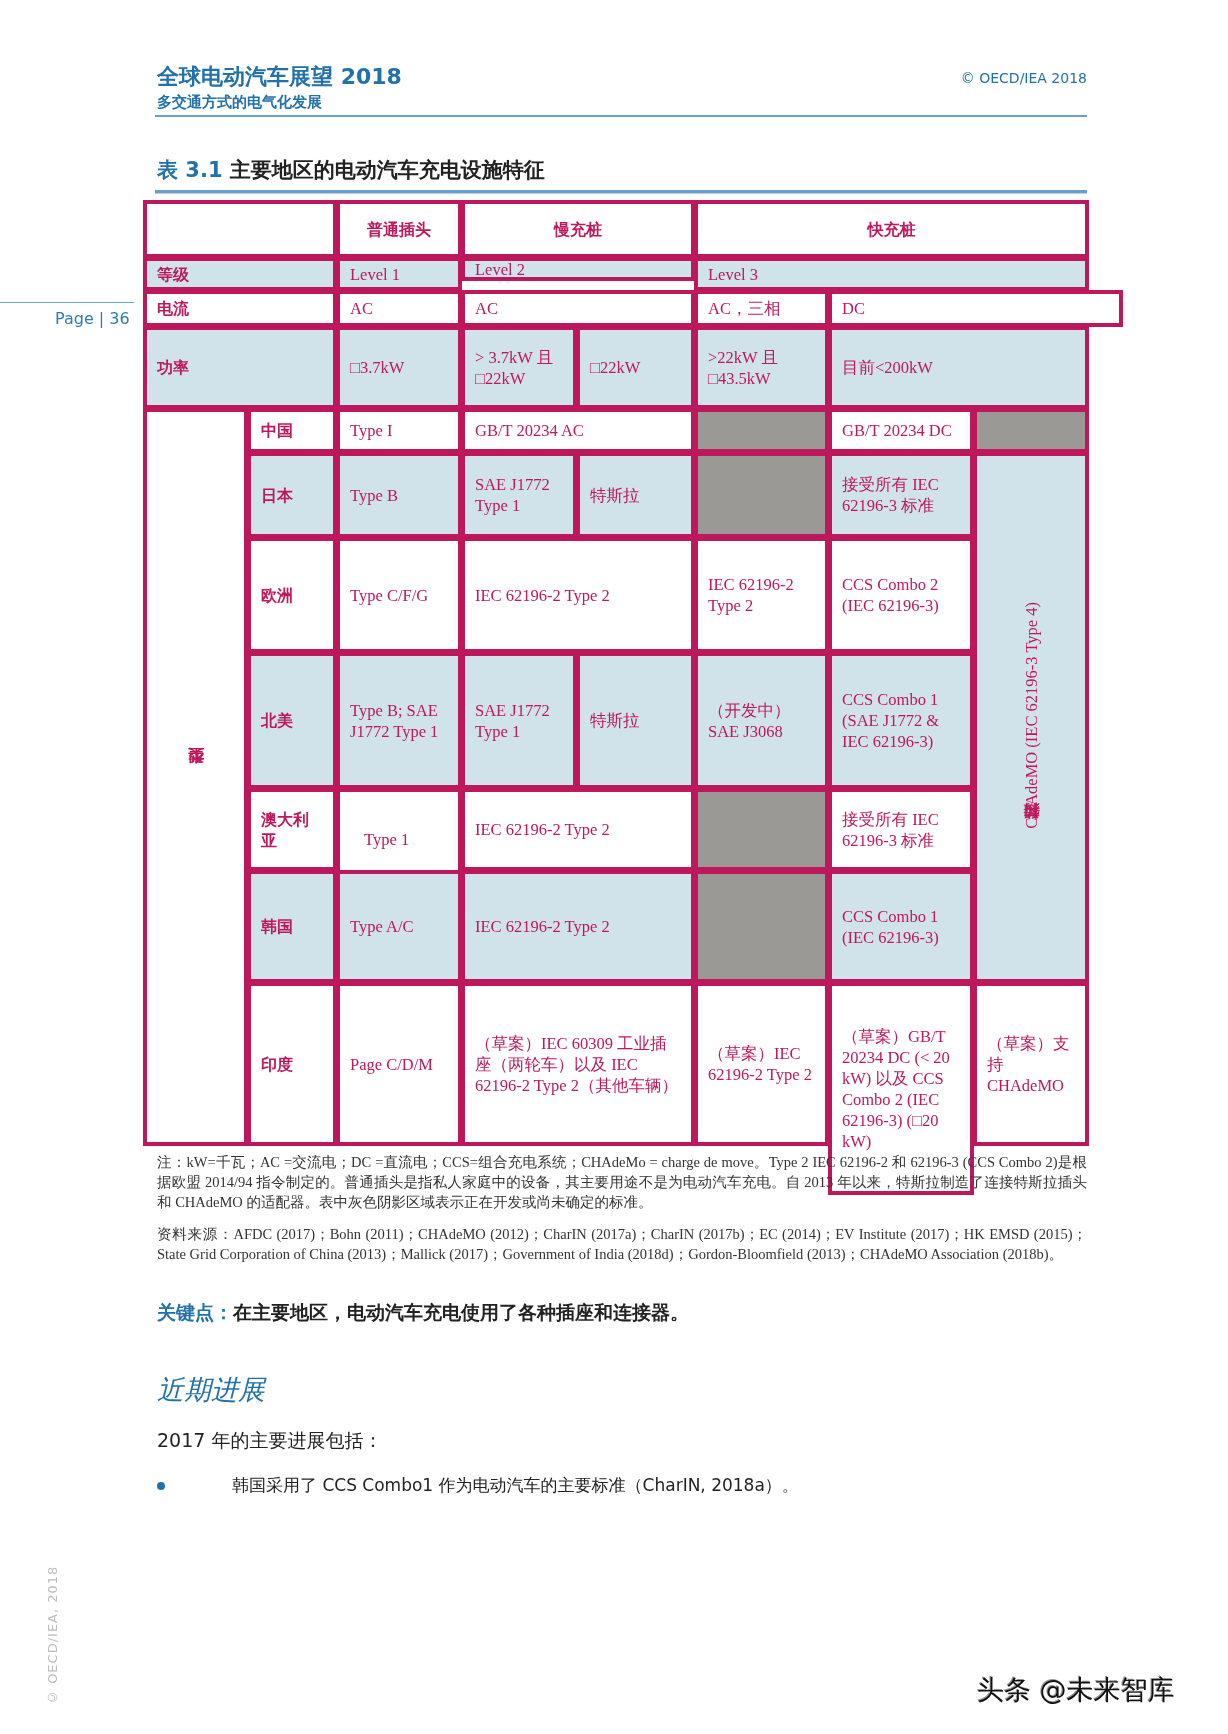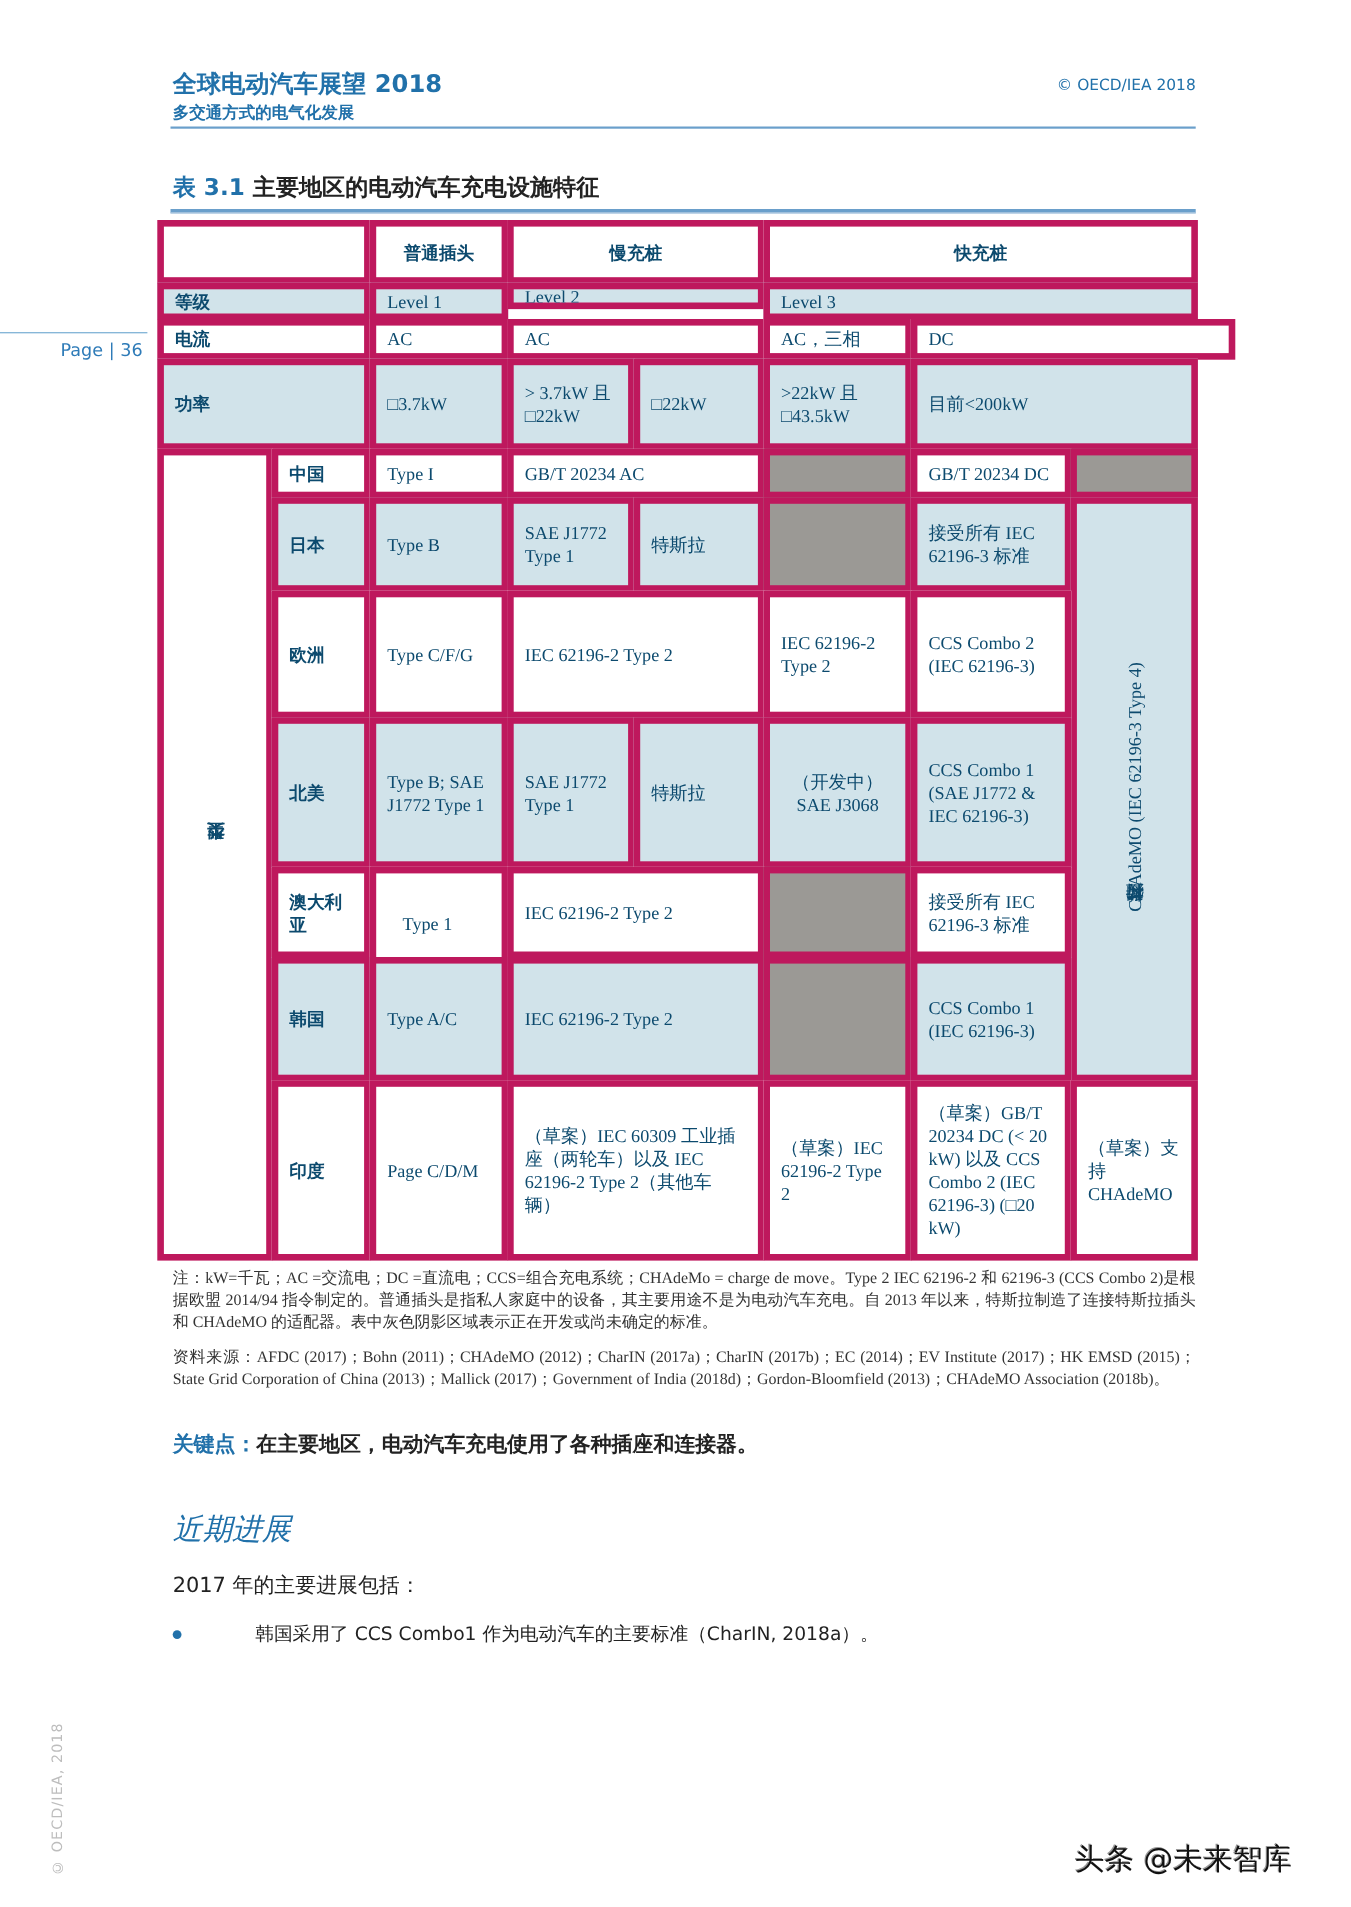--- a/index.html
+++ b/index.html
@@ -8,22 +8,22 @@
   .abs { position:absolute; }
   .hdr-title { left:157px; top:62px; font-size:22px; font-weight:bold; color:#2171aa; white-space:nowrap; }
   .hdr-sub { left:157px; top:93px; font-size:15px; font-weight:bold; color:#2171aa; white-space:nowrap; }
   .hdr-copy { right:141px; top:70px; font-size:14px; color:#2171aa; white-space:nowrap; }
   .hdr-rule { left:155px; top:115px; width:932px; height:2px; background:#6a9fcb; }
   .page-rule { left:0; top:302px; width:134px; height:1px; background:#6aa6cf; }
   .page-num { left:55px; top:309px; font-size:16px; color:#2e7bb8; white-space:nowrap; }
   .tbl-title { left:157px; top:156px; font-size:21px; font-weight:bold; color:#222; white-space:nowrap; }
   .tbl-title .num { color:#2171aa; }
   .tbl-rule { left:155px; top:190px; width:932px; height:3px; background:#6a9fcb; border-bottom:1px solid #b8cfe3; }
-  .cell { position:absolute; box-sizing:border-box; border:6px solid #be185d; margin-left:-1px; margin-top:-1px;
-          font-family:"Liberation Serif", serif; font-size:16.5px; line-height:21px; color:#0c4a6e;
+  .cell { position:absolute; box-sizing:border-box; border:4px solid #be185d; margin-left:-1px; margin-top:-1px;
+          font-family:"Liberation Serif", serif; font-size:16.5px; line-height:21px; color:#be185d;
           display:flex; align-items:center; padding:0 10px; overflow:hidden; }
   .cell.blue { background:#d1e3ea; }
   .cell.gray { background:#9b9995; }
   .cell.white { background:#ffffff; }
   .cell.hd { font-family:"DejaVu Sans", sans-serif; font-weight:bold; font-size:16px; justify-content:center; }
   .cell.lbl { font-family:"DejaVu Sans", sans-serif; font-weight:bold; font-size:16px; }
   .cell.center { justify-content:center; text-align:center; }
   .vert { writing-mode:vertical-rl; transform:rotate(180deg); white-space:nowrap; }
   .note { left:157px; width:930px; font-family:"Liberation Serif", serif; font-size:14.5px; line-height:20px; color:#333; text-align:justify; }
   .keypt { left:157px; top:1300px; font-size:19px; font-weight:bold; color:#222; white-space:nowrap; }
@@ -102,40 +102,40 @@
   <div class="cell white lbl" style="left:248px;top:538px;width:90px;height:116px;">欧洲</div>
   <div class="cell white" style="left:337px;top:538px;width:126px;height:116px;">Type C/F/G</div>
   <div class="cell white" style="left:462px;top:538px;width:234px;height:116px;">IEC 62196-2 Type 2</div>
   <div class="cell white" style="left:695px;top:538px;width:135px;height:116px;">IEC 62196-2 Type 2</div>
   <div class="cell white" style="left:829px;top:538px;width:146px;height:116px;">CCS Combo 2 (IEC 62196-3)</div>
 
   <div class="cell blue lbl" style="left:248px;top:653px;width:90px;height:137px;">北美</div>
   <div class="cell blue" style="left:337px;top:653px;width:126px;height:137px;">Type B; SAE J1772 Type 1</div>
   <div class="cell blue" style="left:462px;top:653px;width:116px;height:137px;">SAE J1772 Type 1</div>
   <div class="cell blue" style="left:577px;top:653px;width:119px;height:137px;">特斯拉</div>
-  <div class="cell blue" style="left:695px;top:653px;width:135px;height:137px;text-align:center;">（开发中）SAE J3068</div>
+  <div class="cell blue" style="left:695px;top:653px;width:135px;height:137px;">（开发中）SAE J3068</div>
   <div class="cell blue" style="left:829px;top:653px;width:146px;height:137px;">CCS Combo 1 (SAE J1772 &amp; IEC 62196-3)</div>
 
   <div class="cell white lbl" style="left:248px;top:789px;width:90px;height:83px;">澳大利亚</div>
   <div class="cell white" style="left:337px;top:789px;width:126px;height:102px;padding-left:24px;">Type 1</div>
   <div class="cell white" style="left:462px;top:789px;width:234px;height:83px;">IEC 62196-2 Type 2</div>
   <div class="cell gray" style="left:695px;top:789px;width:135px;height:83px;"></div>
   <div class="cell white" style="left:829px;top:789px;width:146px;height:83px;">接受所有 IEC 62196-3 标准</div>
 
   <div class="cell blue lbl" style="left:248px;top:871px;width:90px;height:113px;">韩国</div>
   <div class="cell blue" style="left:337px;top:871px;width:126px;height:113px;">Type A/C</div>
   <div class="cell blue" style="left:462px;top:871px;width:234px;height:113px;">IEC 62196-2 Type 2</div>
   <div class="cell gray" style="left:695px;top:871px;width:135px;height:113px;"></div>
   <div class="cell blue" style="left:829px;top:871px;width:146px;height:113px;">CCS Combo 1 (IEC 62196-3)</div>
 
   <div class="cell white lbl" style="left:248px;top:983px;width:90px;height:164px;">印度</div>
   <div class="cell white" style="left:337px;top:983px;width:126px;height:164px;">Page C/D/M</div>
   <div class="cell white" style="left:462px;top:983px;width:234px;height:164px;">（草案）IEC 60309 工业插座（两轮车）以及 IEC 62196-2 Type 2（其他车辆）</div>
   <div class="cell white" style="left:695px;top:983px;width:135px;height:164px;">（草案）IEC 62196-2 Type 2</div>
-  <div class="cell white" style="left:829px;top:983px;width:146px;height:164px;">（草案）GB/T 20234 DC (&lt; 20 kW) 以及 CCS Combo 2 (IEC 62196-3) (□20 kW)</div>
+  <div class="cell white" style="left:829px;top:983px;width:146px;height:213px;">（草案）GB/T 20234 DC (&lt; 20 kW) 以及 CCS Combo 2 (IEC 62196-3) (□20 kW)</div>
   <div class="cell white" style="left:974px;top:983px;width:116px;height:164px;">（草案）支持 CHAdeMO</div>
 </div>
 
 <div class="abs note" style="top:1152px;">注：kW=千瓦；AC =交流电；DC =直流电；CCS=组合充电系统；CHAdeMo = charge de move。Type 2 IEC 62196-2 和 62196-3 (CCS Combo 2)是根据欧盟 2014/94 指令制定的。普通插头是指私人家庭中的设备，其主要用途不是为电动汽车充电。自 2013 年以来，特斯拉制造了连接特斯拉插头和 CHAdeMO 的适配器。表中灰色阴影区域表示正在开发或尚未确定的标准。</div>
 <div class="abs note" style="top:1224px;">资料来源：AFDC (2017)；Bohn (2011)；CHAdeMO (2012)；CharIN (2017a)；CharIN (2017b)；EC (2014)；EV Institute (2017)；HK EMSD (2015)；State Grid Corporation of China (2013)；Mallick (2017)；Government of India (2018d)；Gordon-Bloomfield (2013)；CHAdeMO Association (2018b)。</div>
 <div class="abs keypt">
   <span class="k">关键点：</span><span>在主要地区，电动汽车充电使用了各种插座和连接器。</span>
 </div>
 
 <div class="abs sec-h">近期进展</div>

